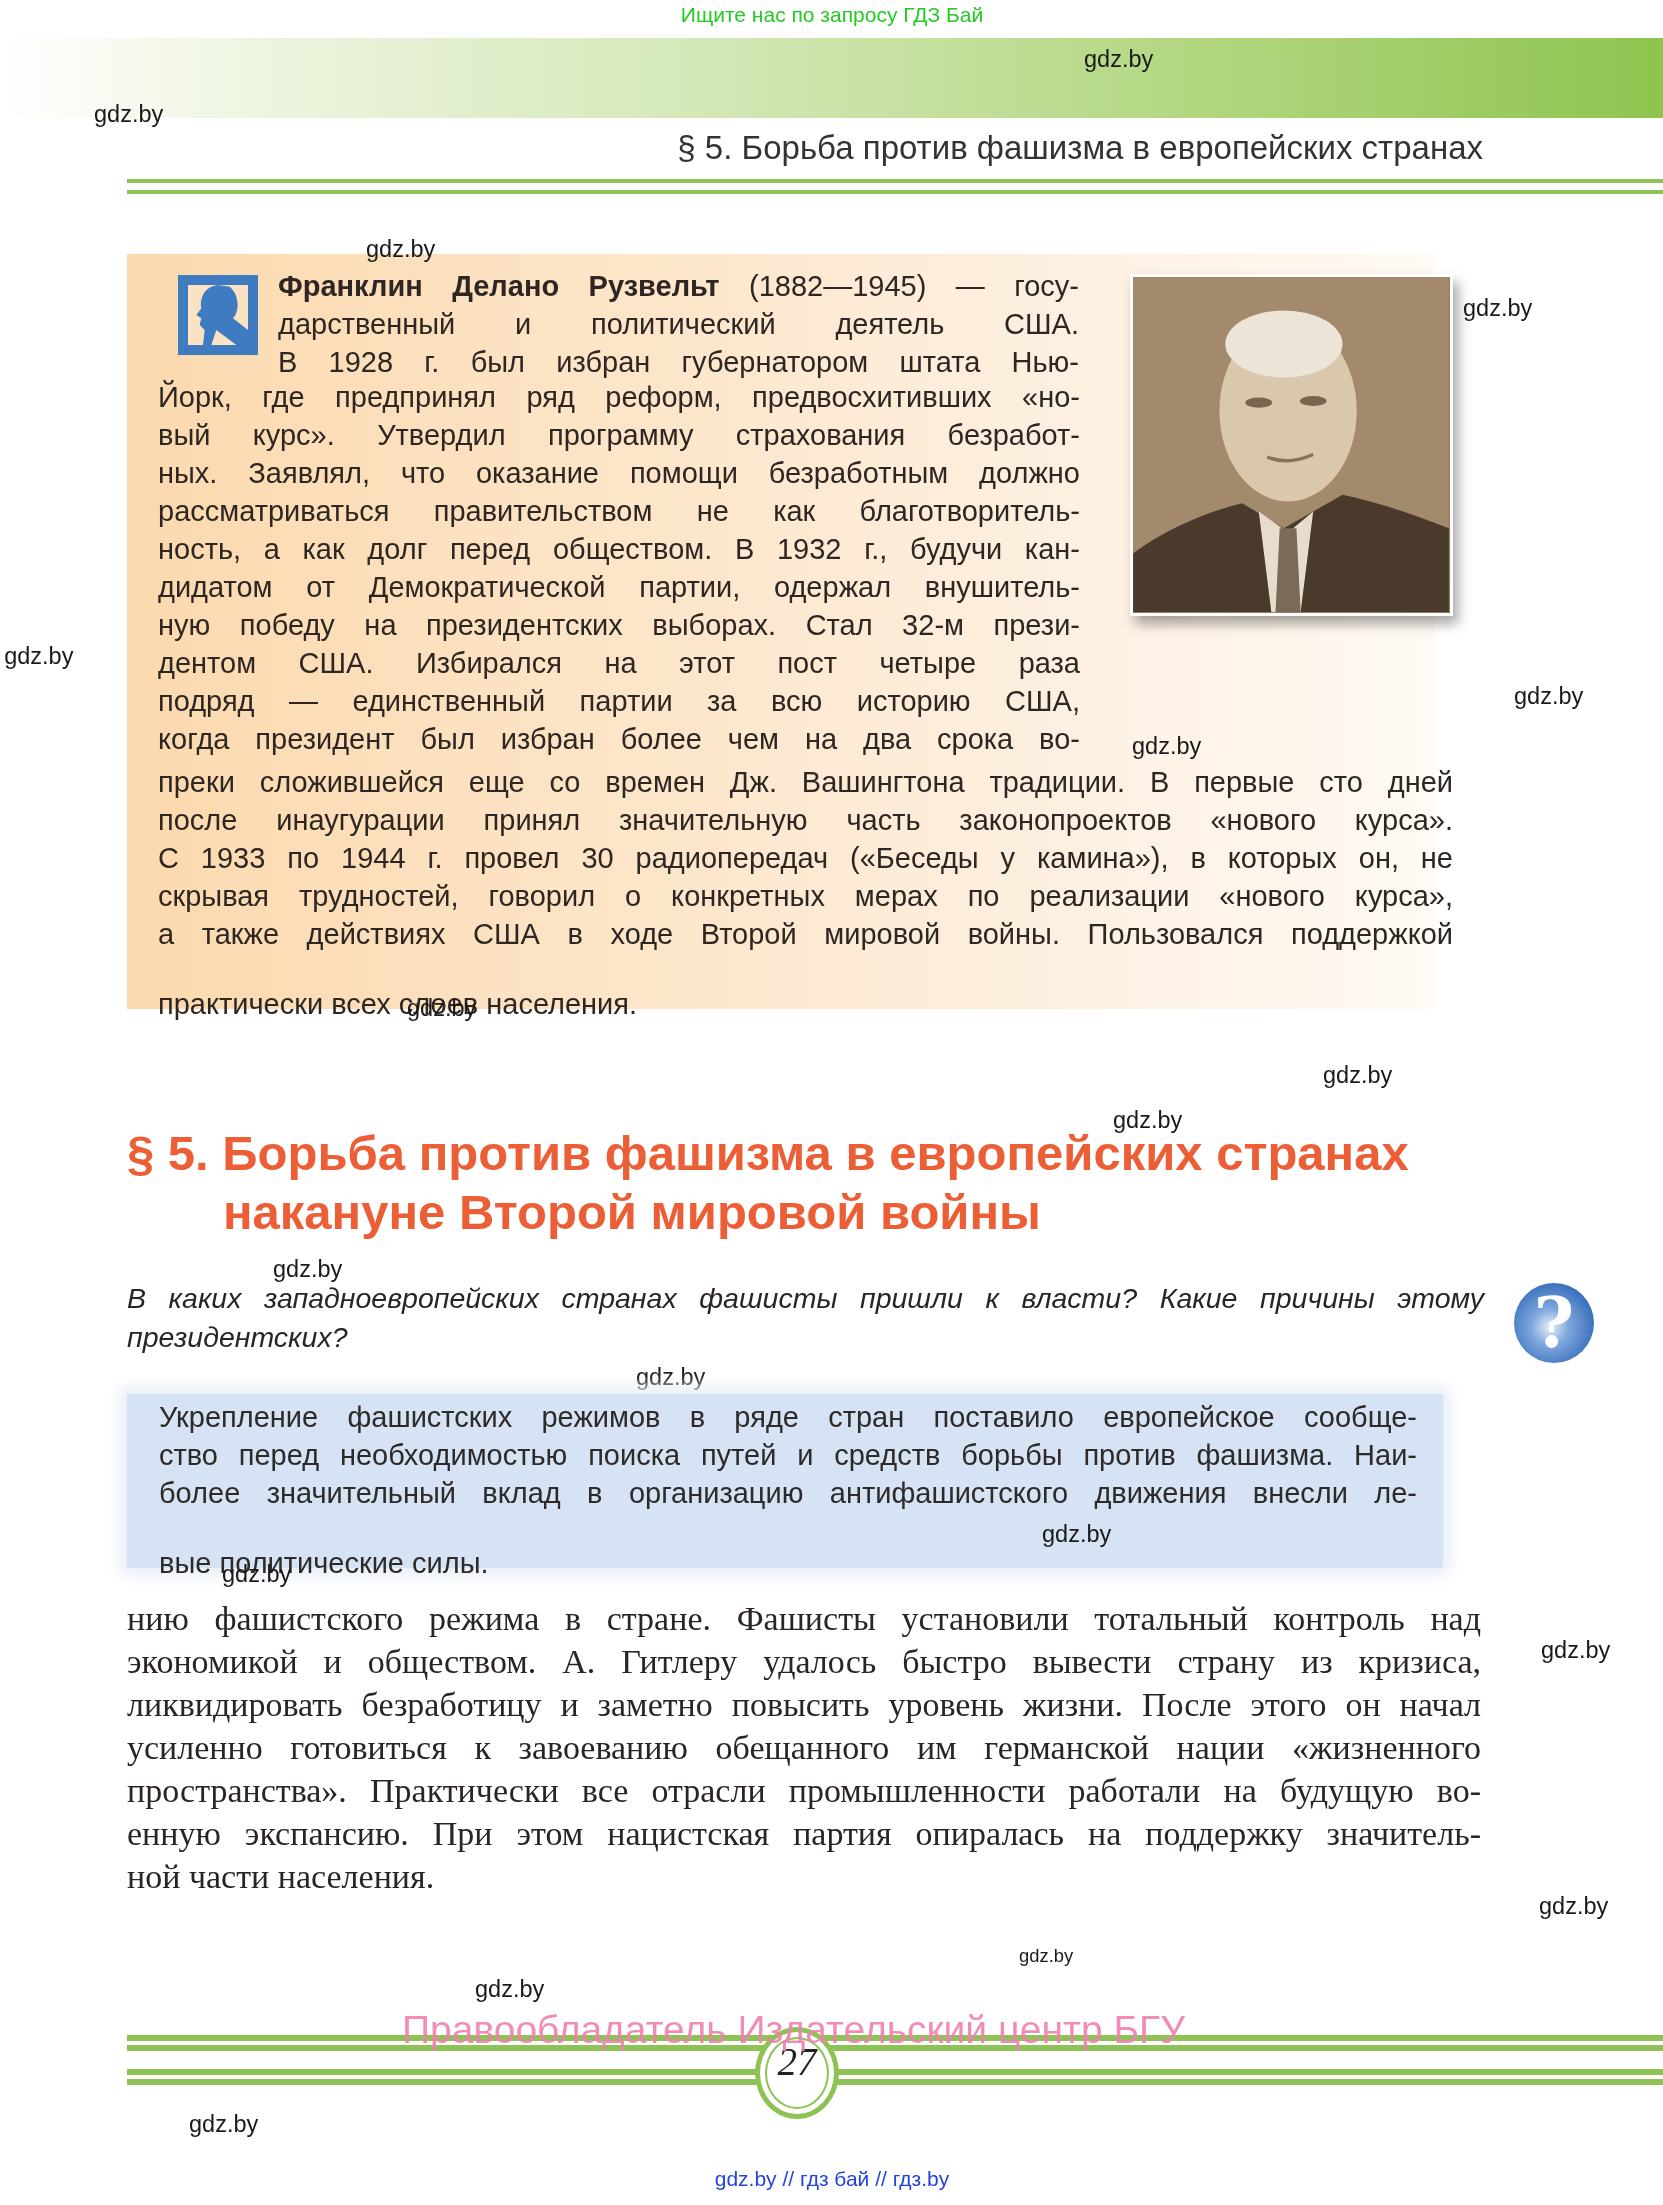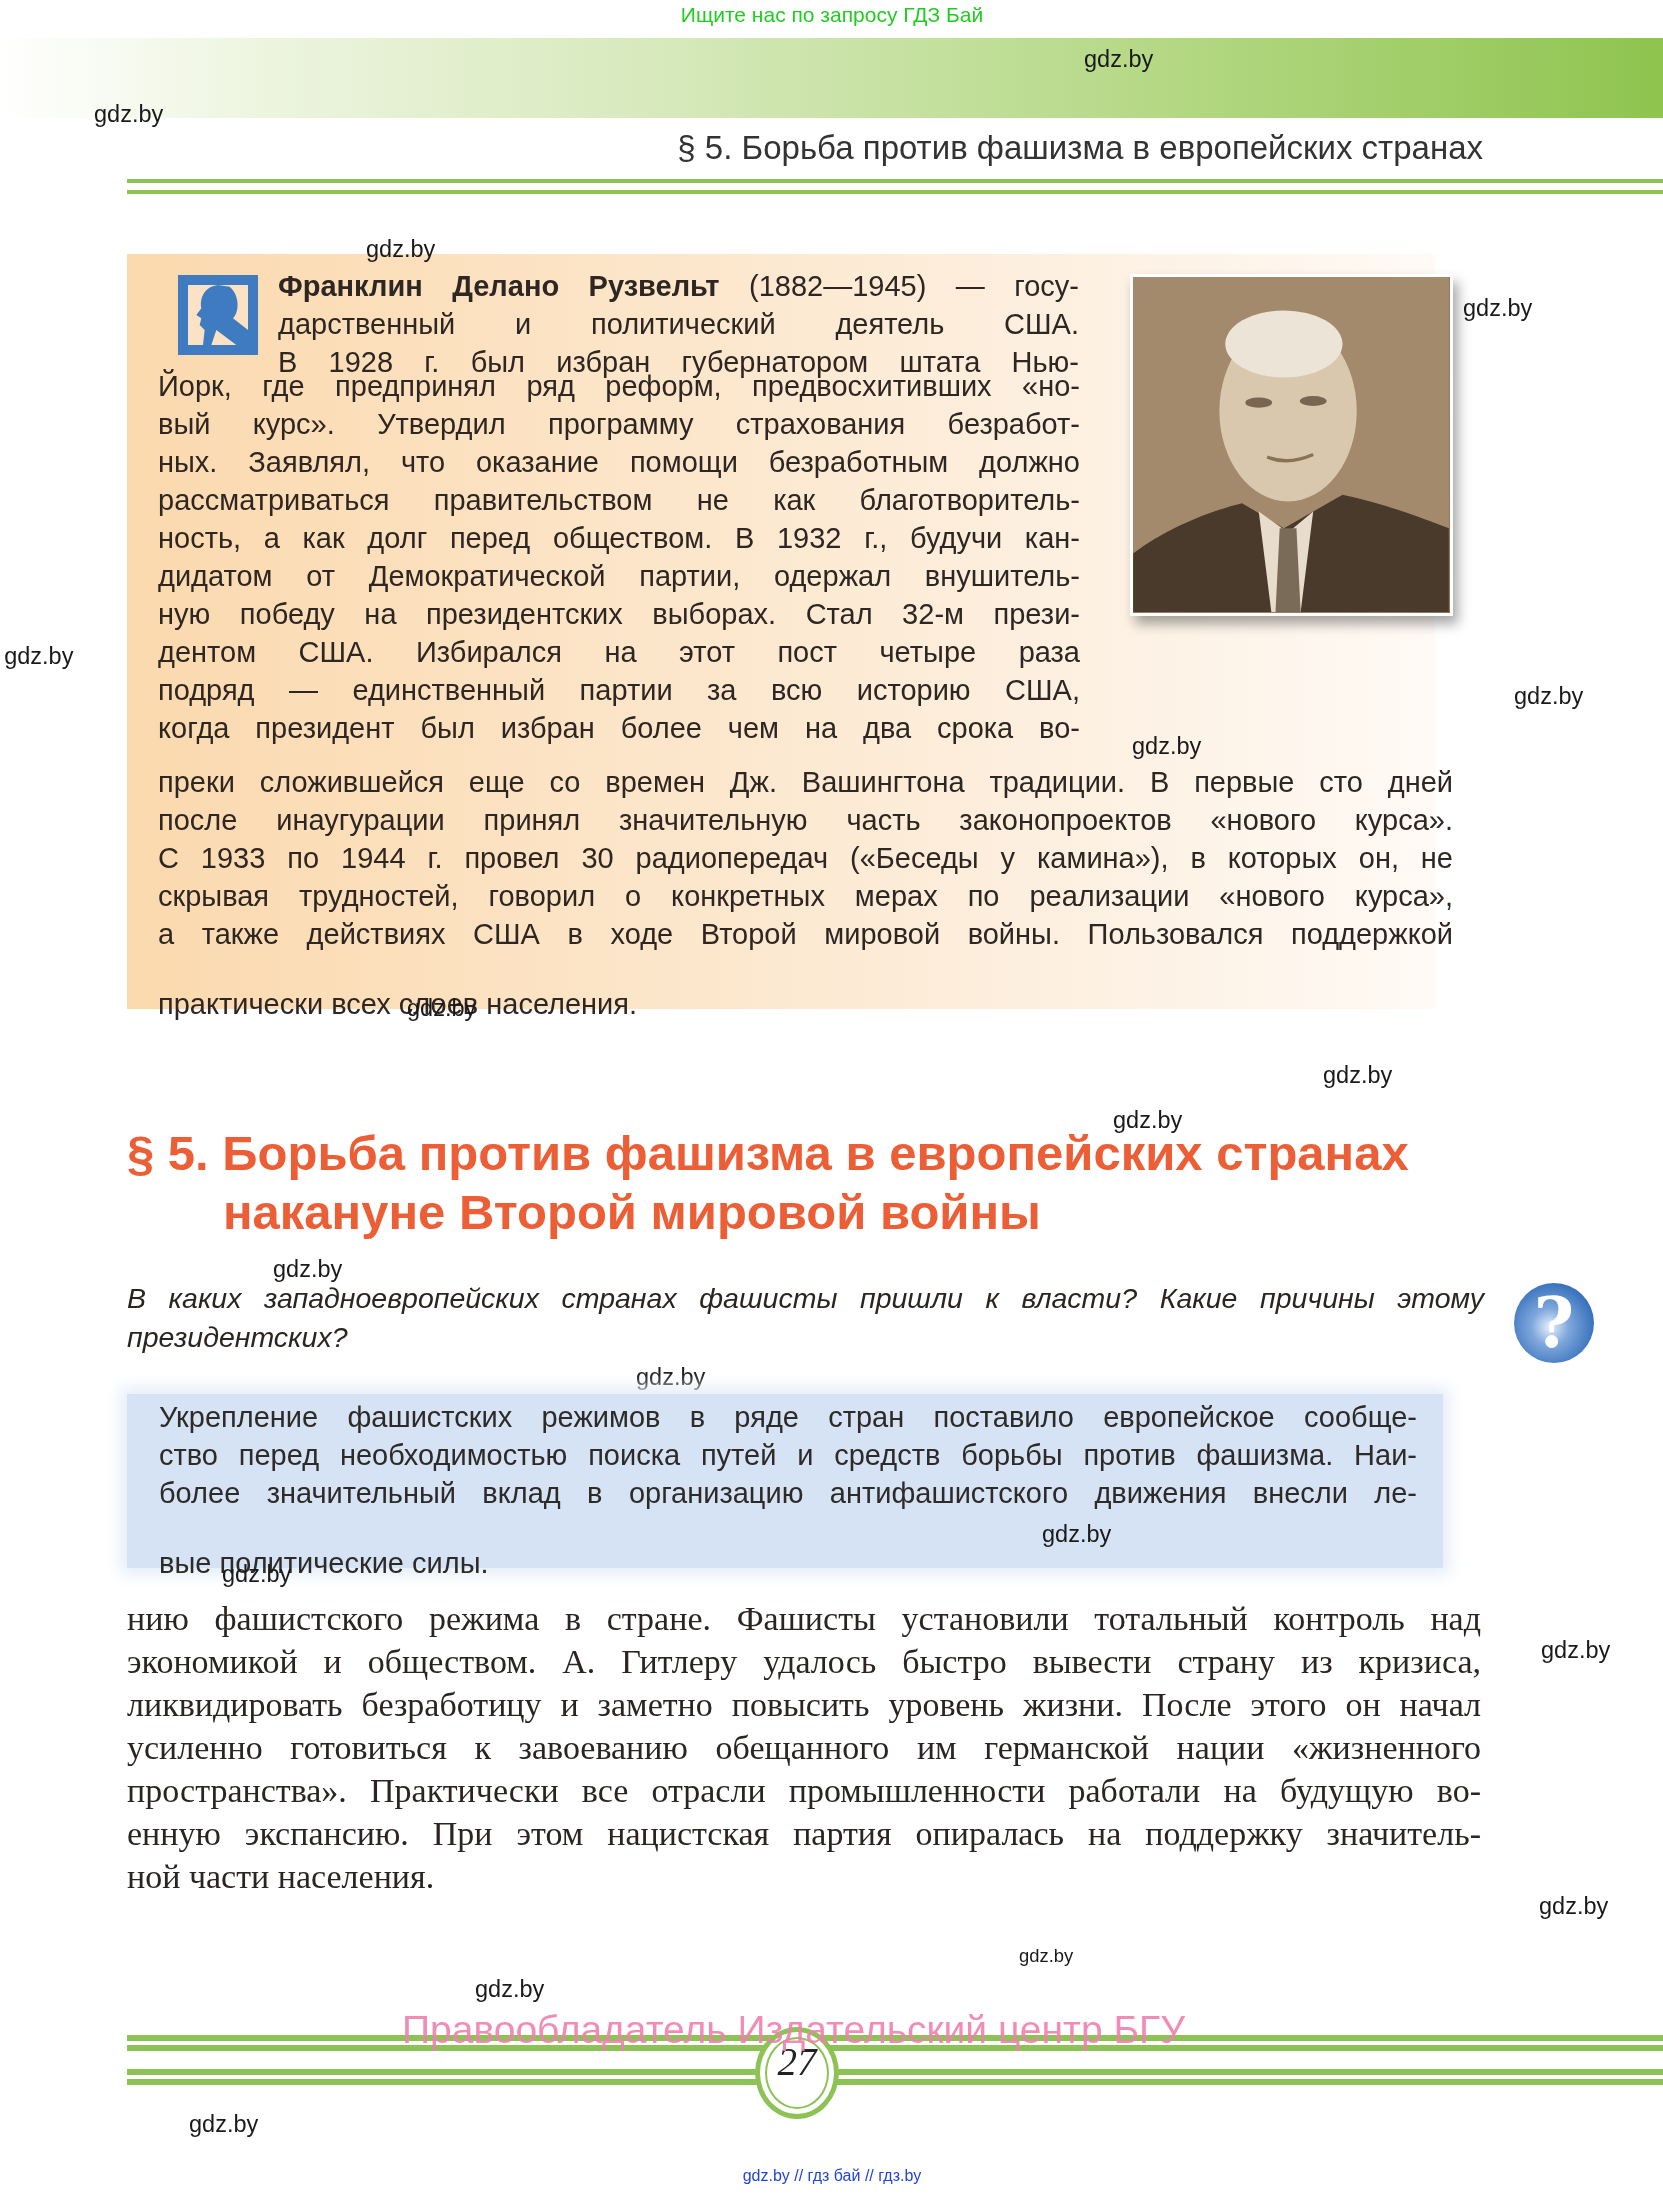--- a/index.html
+++ b/index.html
@@ -41,21 +41,21 @@
   .body-head { color:#ec5f36; font-weight:bold; }
   .indent { padding-left:70px; }
   .footer-line { height:5.9px; background:#8dc255; left:127px; width:1536px; }
   .pagenum { left:755px; top:2027px; width:84px; height:92px; border-radius:50%;
      border:5.9px solid #8dc255; background:#fff; box-sizing:border-box; }
   .pagenum-inner { position:absolute; left:5px; top:5px; right:5px; bottom:5px; border-radius:50%;
      border:2.5px solid #8dc255; }
   .pagenum-text { left:755px; top:2039px; width:84px; text-align:center; font-family:"Liberation Serif", serif;
      font-style:italic; font-size:39px; color:#222; }
   .rights { left:402px; top:2008px; font-size:39px; color:#f080b0; white-space:nowrap; opacity:0.9; }
-  .bottom-links { left:0; width:1664px; top:2167px; text-align:center; font-size:16px; color:#2244dd; }
+  .bottom-links { left:0; width:1664px; top:2167px; text-align:center; font-size:21px; color:#2244dd; }
 </style>
 </head>
 <body>
 
 <div class="abs top-search">Ищите нас по запросу ГДЗ Бай</div>
 <div class="abs header-band"></div>
 <div class="abs wm" style="left:1084px;top:46px;">gdz.by</div>
 <div class="abs wm" style="left:94px;top:101px;">gdz.by</div>
 <div class="abs running-head">§ 5. Борьба против фашизма в европейских странах</div>
 <div class="abs hline" style="top:179px;width:1536px;"></div>
@@ -89,21 +89,21 @@
 <div class="abs wm" style="left:1463px;top:295px;">gdz.by</div>
 <div class="abs wm" style="left:1514px;top:683px;">gdz.by</div>
 <div class="abs wm" style="left:4.2px;top:643px;">gdz.by</div>
 <div class="abs wm" style="left:1132px;top:733px;">gdz.by</div>
 
 <div class="abs bio-text" style="left:278px;top:267px;width:801px;">
   <div class="bio-line"><span class="bio-name">Франклин Делано Рузвельт</span><span> (1882—1945) — госу-</span></div>
   <div class="bio-line">дарственный и политический деятель США.</div>
   <div class="bio-line">В 1928 г. был избран губернатором штата Нью-</div>
 </div>
-<div class="abs bio-text" style="left:158px;top:367px;width:922px;">
+<div class="abs bio-text" style="left:158px;top:378px;width:922px;">
   <div class="bio-line">Йорк, где предпринял ряд реформ, предвосхитивших «но-</div>
   <div class="bio-line">вый курс». Утвердил программу страхования безработ-</div>
   <div class="bio-line">ных. Заявлял, что оказание помощи безработным должно</div>
   <div class="bio-line">рассматриваться правительством не как благотворитель-</div>
   <div class="bio-line">ность, а как долг перед обществом. В 1932 г., будучи кан-</div>
   <div class="bio-line">дидатом от Демократической партии, одержал внушитель-</div>
   <div class="bio-line">ную победу на президентских выборах. Стал 32-м прези-</div>
   <div class="bio-line">дентом США. Избирался на этот пост четыре раза</div>
   <div class="bio-line">подряд — единственный партии за всю историю США,</div>
   <div class="bio-line">когда президент был избран более чем на два срока во-</div>

